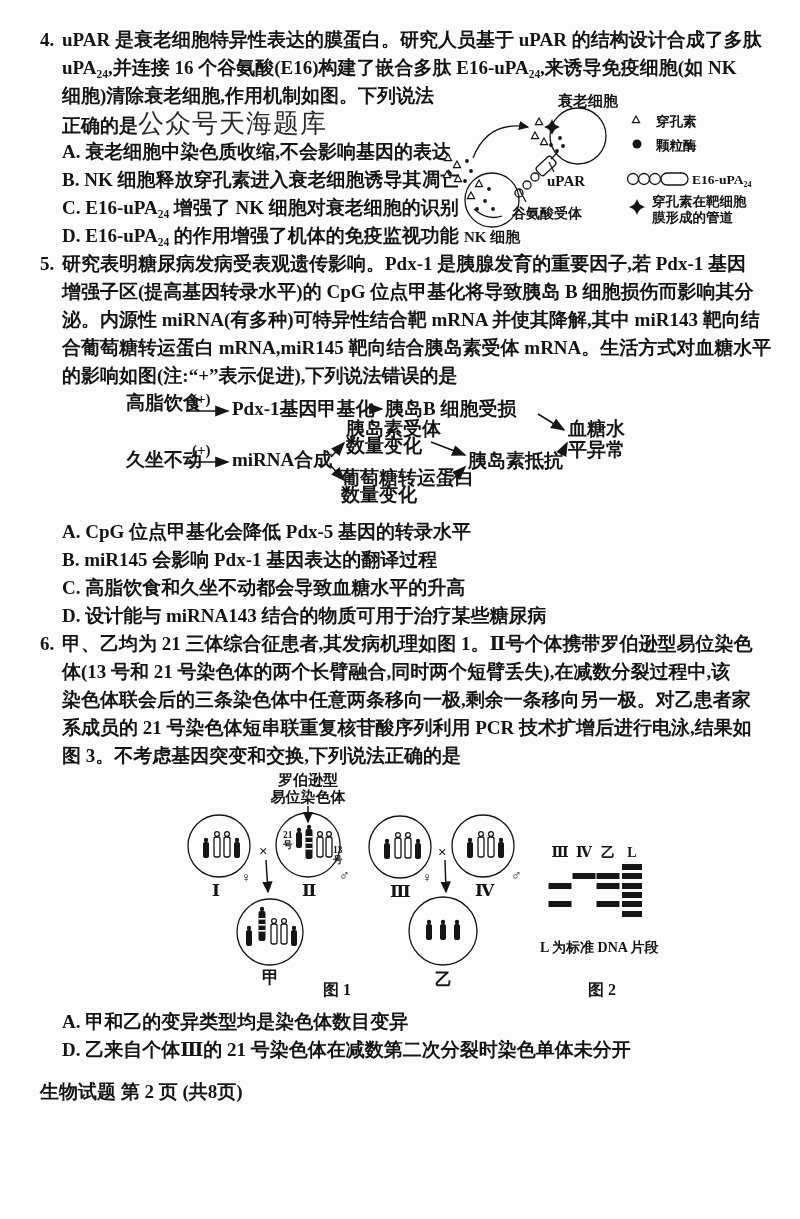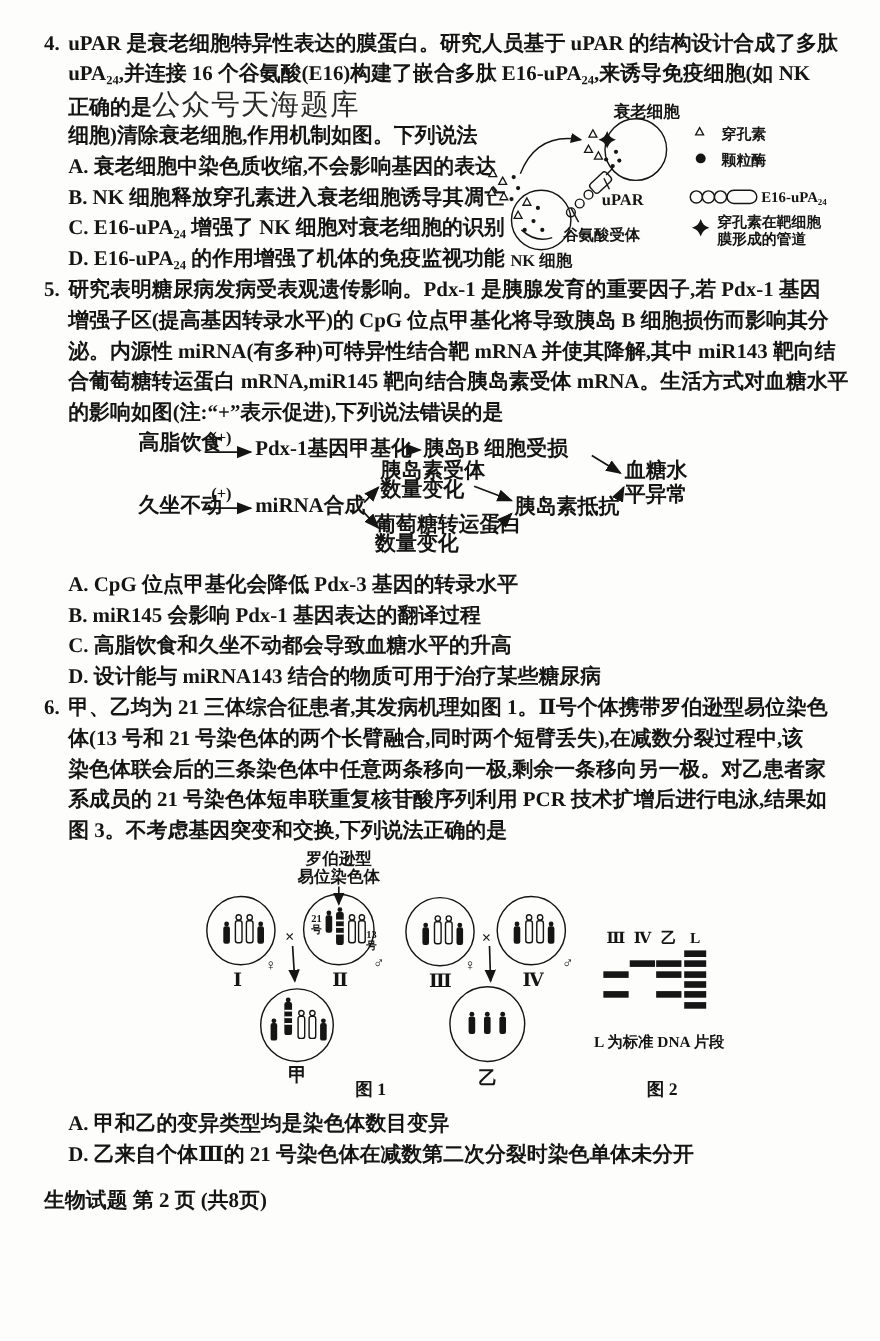--- a/index.html
+++ b/index.html
@@ -103,22 +103,22 @@
           <text x="252" y="102" font-size="13.5">E16-uPA₂₄</text>
           <use href="#chan" x="197" y="125"></use>
           <text x="212" y="124" font-size="13.5">穿孔素在靶细胞</text>
           <text x="212" y="140" font-size="13.5">膜形成的管道</text>
         </g>
       </svg>
     </div>
 
     <div class="line"><span class="qnum">4.</span><span>uPAR 是衰老细胞特异性表达的膜蛋白。研究人员基于 uPAR 的结构设计合成了多肽</span></div>
     <div class="line">uPA₂₄,并连接 16 个谷氨酸(E16)构建了嵌合多肽 E16-uPA₂₄,来诱导免疫细胞(如 NK</div>
+    <div class="line">细胞)清除衰老细胞,作用机制如图。下列说法</div>
     <div class="line"><span>正确的是</span><span class="watermark">公众号天海题库</span></div>
-    <div class="line">细胞)清除衰老细胞,作用机制如图。下列说法</div>
     <div class="line">A. 衰老细胞中染色质收缩,不会影响基因的表达</div>
     <div class="line">B. NK 细胞释放穿孔素进入衰老细胞诱导其凋亡</div>
     <div class="line">C. E16-uPA₂₄ 增强了 NK 细胞对衰老细胞的识别</div>
     <div class="line">D. E16-uPA₂₄ 的作用增强了机体的免疫监视功能</div>
   </section>
 
   <section class="question">
     <div class="line"><span class="qnum">5.</span><span>研究表明糖尿病发病受表观遗传影响。Pdx-1 是胰腺发育的重要因子,若 Pdx-1 基因</span></div>
     <div class="line">增强子区(提高基因转录水平)的 CpG 位点甲基化将导致胰岛 B 细胞损伤而影响其分</div>
     <div class="line">泌。内源性 miRNA(有多种)可特异性结合靶 mRNA 并使其降解,其中 miR143 靶向结</div>
@@ -153,21 +153,21 @@
       <span class="node" style="left:28px;top:58px">久坐不动</span>
       <span class="node plus" style="left:94px;top:51px">(+)</span>
       <span class="node" style="left:134px;top:58px">miRNA合成</span>
       <span class="node" style="left:248px;top:27px">胰岛素受体</span>
       <span class="node" style="left:248px;top:44px">数量变化</span>
       <span class="node" style="left:243px;top:76px">葡萄糖转运蛋白</span>
       <span class="node" style="left:243px;top:93px">数量变化</span>
       <span class="node" style="left:370px;top:59px">胰岛素抵抗</span>
     </div>
 
-    <div class="line">A. CpG 位点甲基化会降低 Pdx-3 基因的转录水平</div>
+    <div class="line">A. CpG 位点甲基化会降低 Pdx-5 基因的转录水平</div>
     <div class="line">B. miR145 会影响 Pdx-1 基因表达的翻译过程</div>
     <div class="line">C. 高脂饮食和久坐不动都会导致血糖水平的升高</div>
     <div class="line">D. 设计能与 miRNA143 结合的物质可用于治疗某些糖尿病</div>
   </section>
 
   <section class="question">
     <div class="line"><span class="qnum">6.</span><span>甲、乙均为 21 三体综合征患者,其发病机理如图 1。Ⅱ号个体携带罗伯逊型易位染色</span></div>
     <div class="line">体(13 号和 21 号染色体的两个长臂融合,同时两个短臂丢失),在减数分裂过程中,该</div>
     <div class="line">染色体联会后的三条染色体中任意两条移向一极,剩余一条移向另一极。对乙患者家</div>
     <div class="line">系成员的 21 号染色体短串联重复核苷酸序列利用 PCR 技术扩增后进行电泳,结果如</div>

